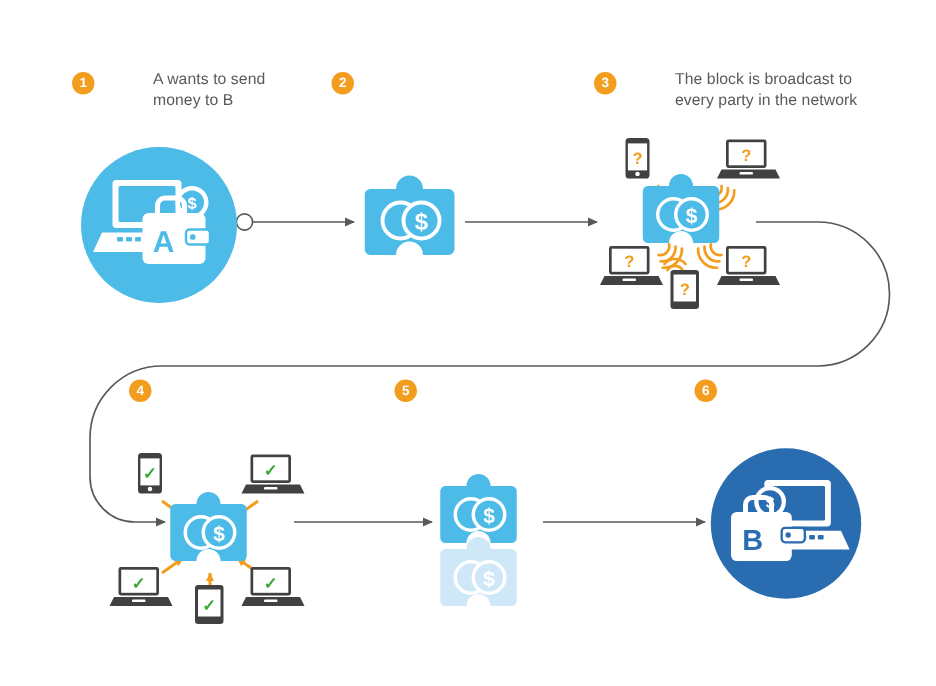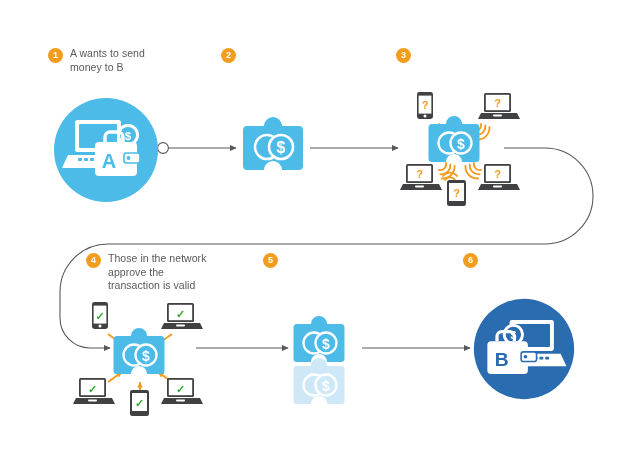--- a/index.html
+++ b/index.html
@@ -34,20 +34,21 @@
     font-weight: bold;
     margin-right: 7px;
     margin-top: 1px;
   }
   .caption {
     color: #58595b;
     font-size: 10.5px;
     line-height: 13.6px;
     white-space: pre-line;
     letter-spacing: 0.05px;
+    margin-left: 32px;
   }
 
   
   svg.layer {
     position: absolute;
     left: 0; top: 0;
     width: 624px; height: 457px;
     overflow: visible;
   }
   svg.layer.behind { z-index: 1; }
@@ -143,20 +144,22 @@
     <g>
       <path d="M4 14 h17 a8.5 8.5 0 1 1 18 0 h17 a4 4 0 0 1 4 4 v36 a4 4 0 0 1 -4 4 h-17 a8.5 8.5 0 1 0 -18 0 h-17 a4 4 0 0 1 -4 -4 v-36 a4 4 0 0 1 4 -4 z" fill="#4cbbe8"></path>
       <circle cx="24" cy="35" r="12" fill="none" stroke="#ffffff" stroke-width="2.6"></circle>
       <circle cx="38" cy="35" r="12" fill="#4cbbe8" stroke="#ffffff" stroke-width="2.6"></circle>
       <text x="38" y="41" font-family="'Liberation Sans',sans-serif" font-size="16" font-weight="bold" fill="#ffffff" text-anchor="middle">$</text>
     </g>
   </svg>
 
   <div class="step" style="left:396px; top:47px; width:200px;">
     <div class="badge">3</div>
+    <div class="caption">The block is broadcast to
+every party in the network</div>
   </div>
 
   <svg class="abs node" style="left:395px; top:88px;" width="130" height="120" viewBox="0 0 130 120">
 
     <g stroke="#f39d1f" stroke-width="1.8" fill="none" stroke-linecap="round">
       <g transform="translate(44,36) rotate(-45)">
         <path d="M0,0 a6,6 0 0 0 0,10"></path>
           <path d="M-4,-2 a9,9 0 0 0 0,14"></path>
           <path d="M-8,-4 a12,12 0 0 0 0,18"></path>
       </g>
@@ -221,23 +224,20 @@
       <rect x="3" y="0" width="27" height="19" rx="1.6" fill="#414042"></rect>
       <rect x="4.8" y="1.8" width="23.4" height="15.4" fill="#ffffff"></rect>
       <path d="M0 20 h36 l3 6 h-42 z" fill="#414042"></path>
       <rect x="12" y="21.6" width="9" height="1.8" rx="0.8" fill="#ffffff"></rect>
       <text x="16.5" y="14" font-family="'Liberation Sans',sans-serif" font-size="11" font-weight="bold" fill="#f39d1f" text-anchor="middle">?</text>
     </g>
   </svg>
 
   <div class="step" style="left:86px; top:252px; width:165px;">
     <div class="badge">4</div>
-    <div class="caption">Those in the network
-approve the
-transaction is valid</div>
   </div>
 
   <svg class="abs node" style="left:72px; top:300px;" width="136" height="116" viewBox="0 0 136 116">
 
     <g stroke="#f39d1f" stroke-width="2" fill="none">
       <line x1="36" y1="34" x2="50" y2="44" marker-end="url(#arrowOrange)"></line>
       <line x1="100" y1="34" x2="86" y2="44" marker-end="url(#arrowOrange)"></line>
       <line x1="36" y1="82" x2="50" y2="72" marker-end="url(#arrowOrange)"></line>
       <line x1="100" y1="82" x2="86" y2="72" marker-end="url(#arrowOrange)"></line>
       <line x1="68" y1="94" x2="68" y2="82" marker-end="url(#arrowOrange)"></line>

